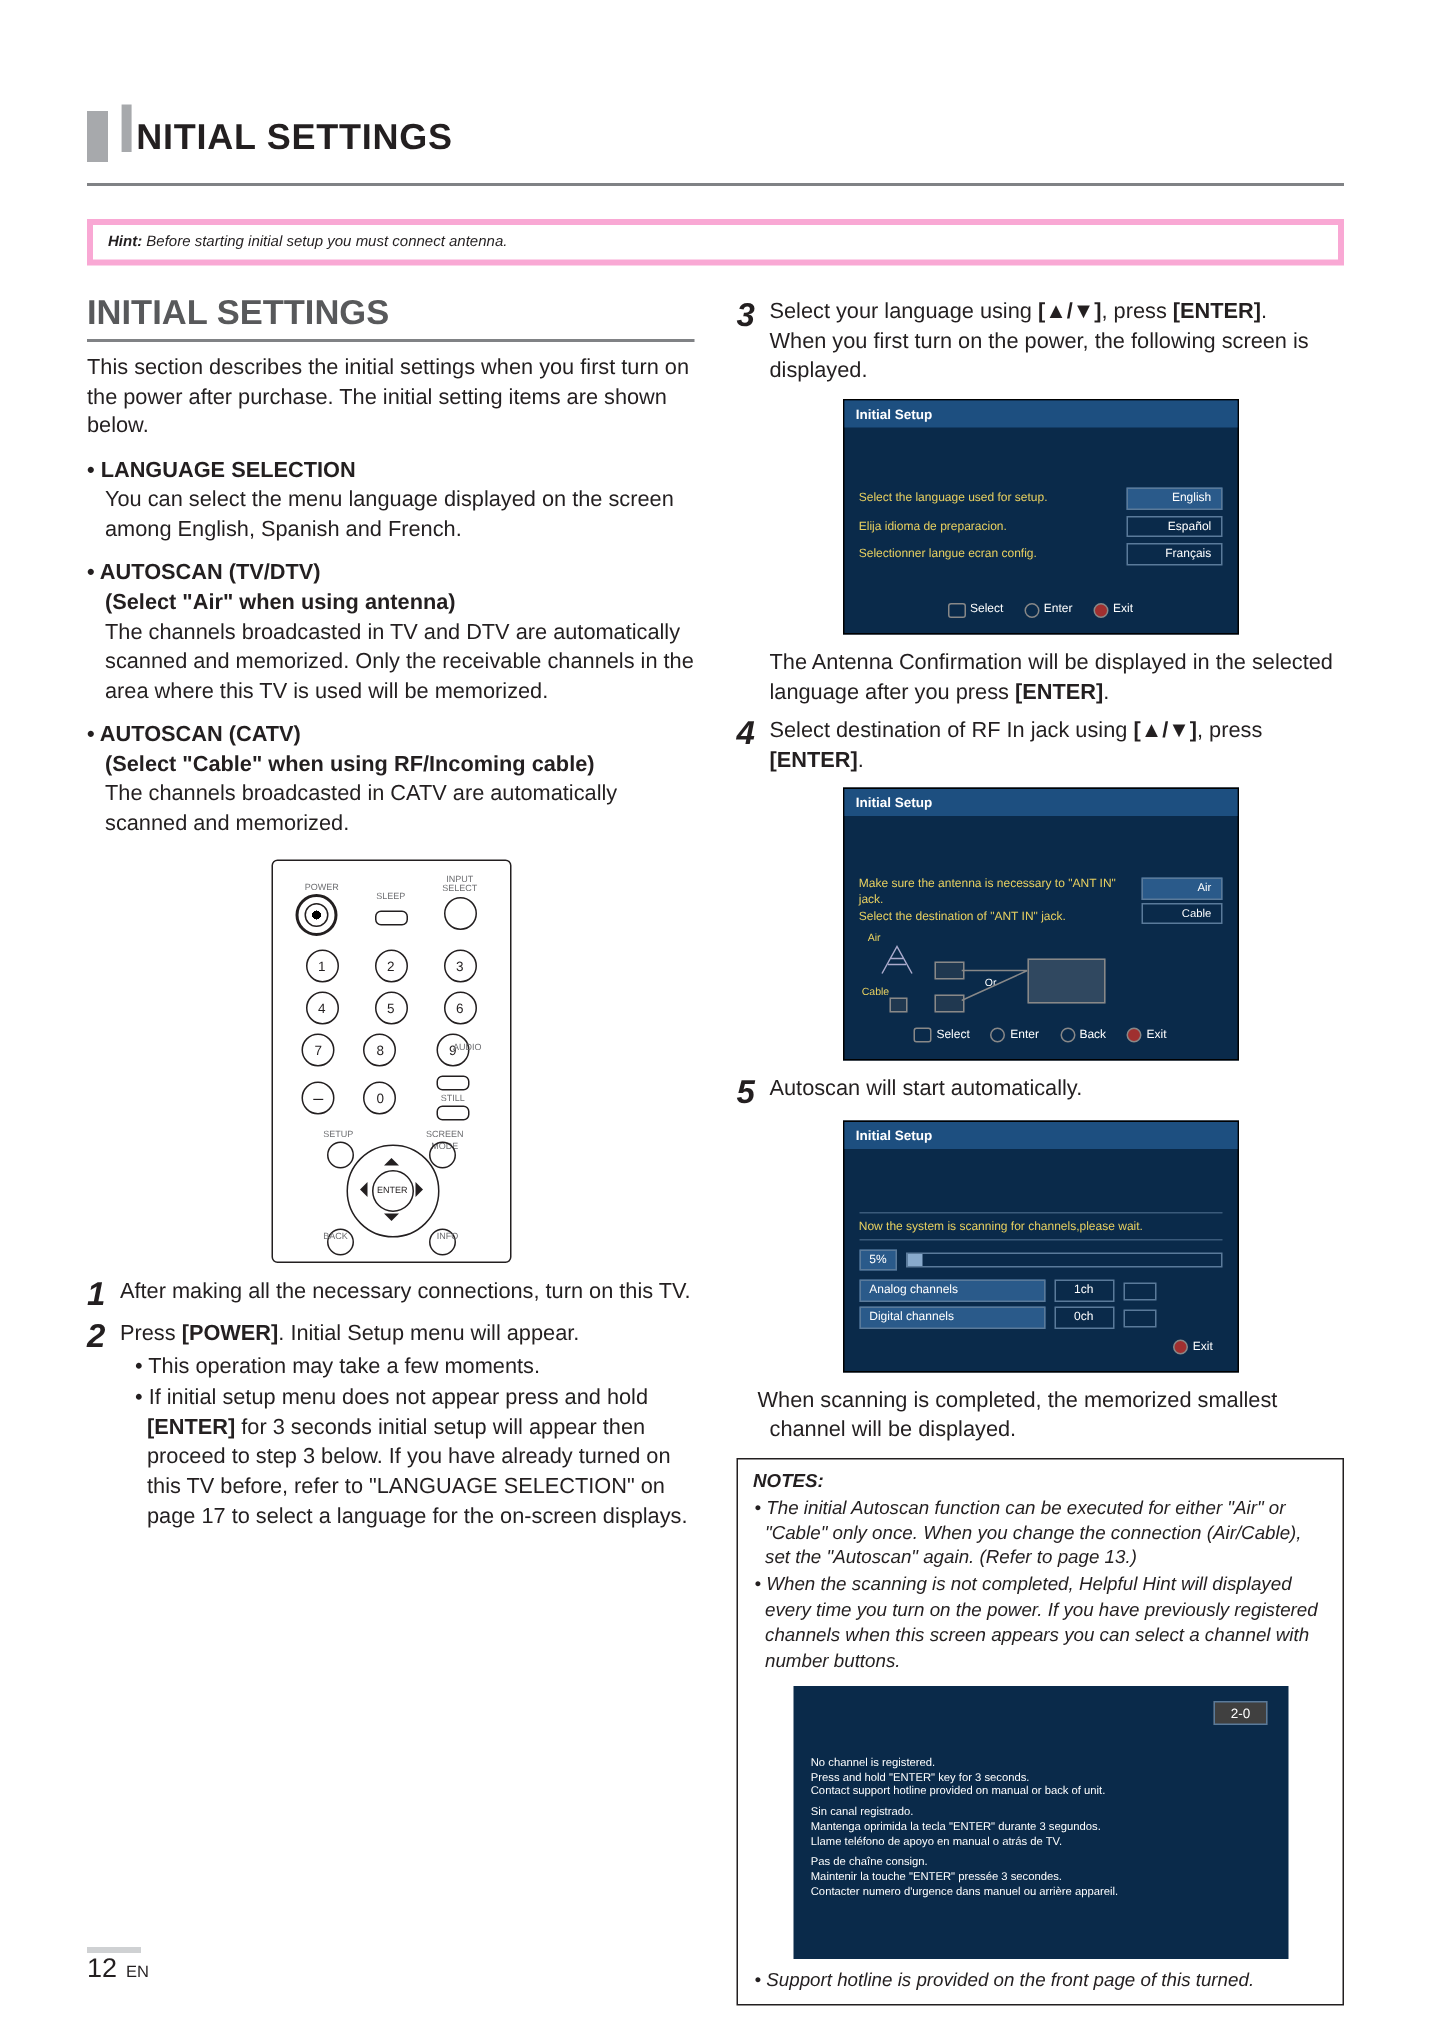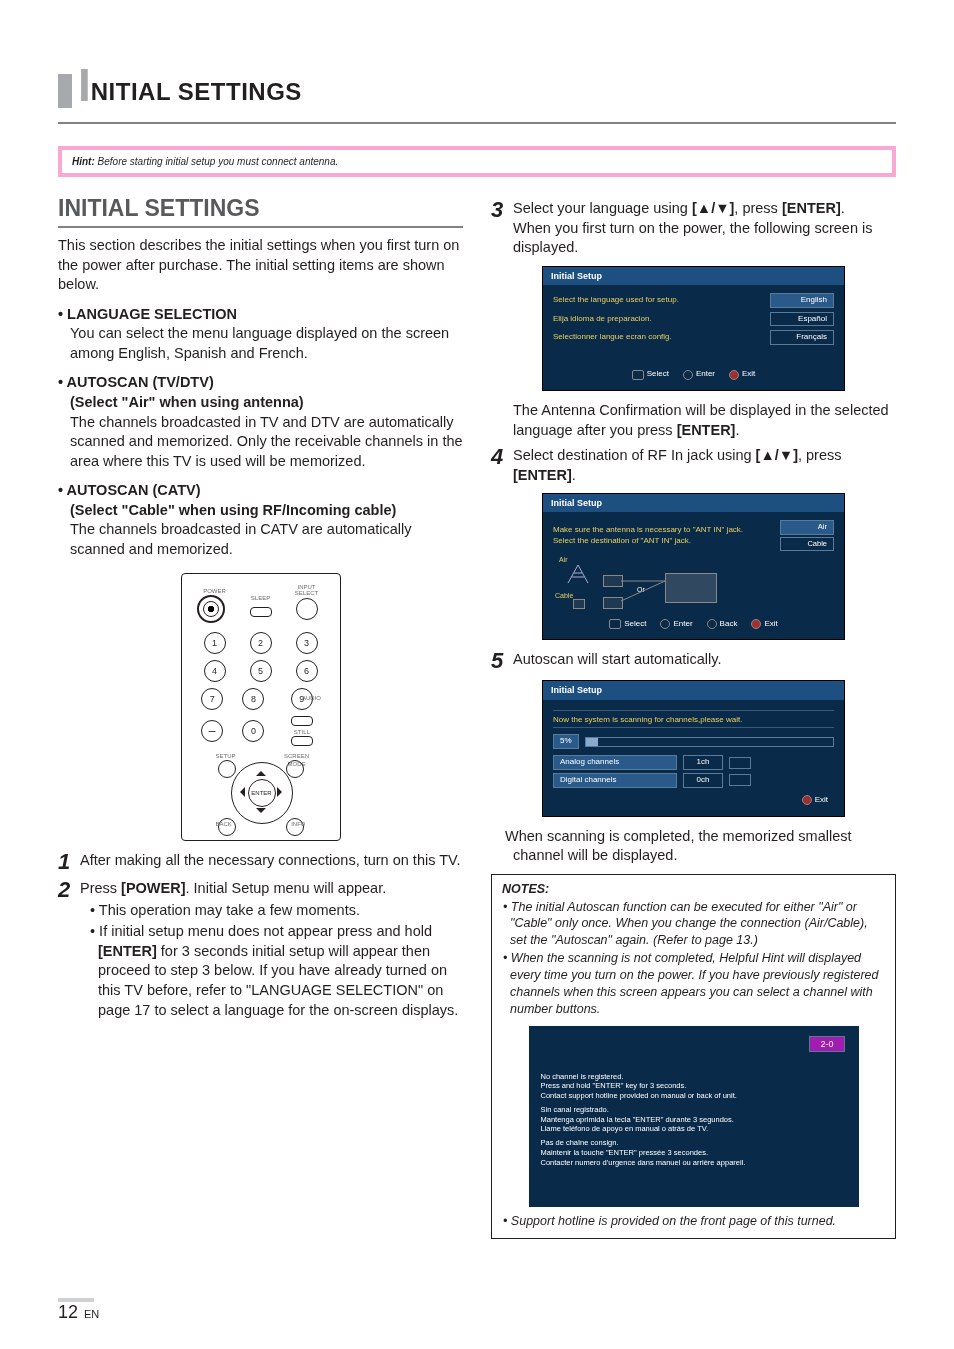--- a/index.html
+++ b/index.html
@@ -134,28 +134,28 @@
   .step .txt { flex: 1; }
   .step .sub { padding-left: 18px; text-indent:-8px; margin:2px 0;}
   .step .sub::before{ content:"• ";}
   .bold { font-weight: bold; }
 
   
   .osd {
     background: #0a2a4a;
     color: #fff;
     font-size: 8px;
-    width: 303px;
+    width: 264px;
     margin: 8px auto 10px;
     border:1px solid #000;
     box-sizing:border-box;
     padding:0;
   }
   .osd .osd-title{background:#1d4f80;padding:3px 8px;font-size:9px;font-weight:bold;}
-  .osd .osd-body{padding:8px 10px 6px;}
+  .osd .osd-body{padding:8px 10px 6px;margin-top:32px;}
   .osd .osd-row{display:flex;justify-content:space-between;align-items:center;margin-bottom:4px;}
   .osd .opt{border:1px solid #5a7a9a;padding:1px 6px;width:50px;text-align:right;}
   .osd .opt.sel{background:#2a5a8a;}
   .osd .osd-legend{display:flex;gap:14px;justify-content:center;padding:4px 0;border-top:0;font-size:8px;align-items:center;}
   .osd .osd-legend span{display:inline-flex;align-items:center;gap:3px;}
   .osd .ico{display:inline-block;width:10px;height:8px;border:1px solid #888;border-radius:2px;}
   .osd .ico.round{border-radius:50%;width:8px;}
   .osd .ico.red{background:#a03030;border-radius:50%;width:8px;}
   .osd .line{height:1px;background:#3a5a7a;margin:2px 0 4px;}
   .osd .prompt{color:#fff;font-size:8px;}
@@ -181,21 +181,21 @@
     font-size:12.5px;
     margin-top:8px;
   }
   .notes-box .nhead{font-weight:bold;font-style:italic;}
   .notes-box .nitem{font-style:italic;padding-left:8px;text-indent:-7px;margin:1px 0;}
   .notes-box .nitem::before{content:"• ";}
 
   .osd-help{
     background:#0a2a4a;color:#fff;width:330px;margin:8px auto 6px;padding:14px 12px 16px;font-size:7.5px;box-sizing:border-box;position:relative;
   }
-  .osd-help .ch-badge{position:absolute;right:14px;top:10px;background:#a21caf;border:1px solid #5a7a9a;padding:1px 10px;font-size:9px;}
+  .osd-help .ch-badge{position:absolute;right:14px;top:10px;background:#404040;border:1px solid #5a7a9a;padding:1px 10px;font-size:9px;}
   .osd-help .help-block{margin:4px 0;}
   .osd-help .help-block div{line-height:1.3;}
   .osd-help .help-top-space{height:28px;}
   .notes-foot{font-style:italic;font-size:12.5px;padding-left:8px;text-indent:-7px;margin-top:4px;}
   .notes-foot::before{content:"• ";}
 
   .page-num {
     position:absolute;
     left:58px;
     bottom:26px;

